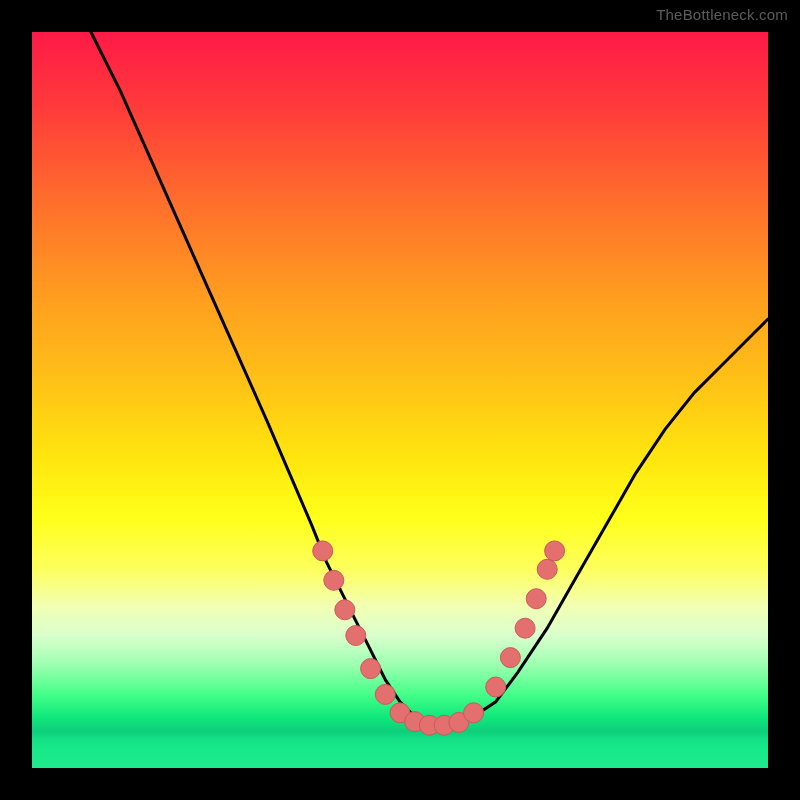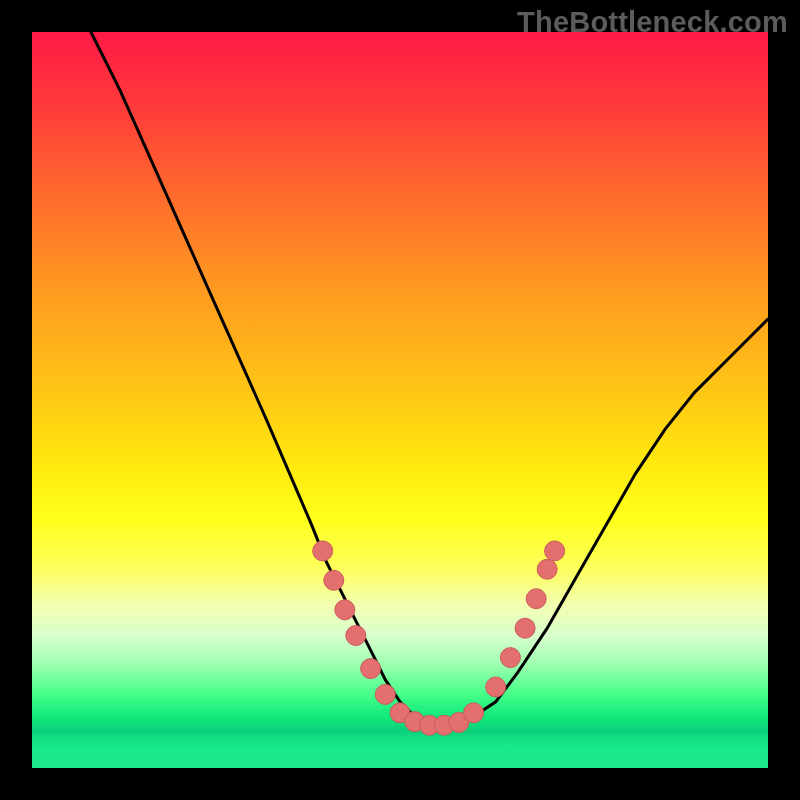--- a/index.html
+++ b/index.html
@@ -45,22 +45,22 @@
       #14df84 96%,
       #15e888 97%,
       #21ea8e 100%
     );
   }
   .watermark {
     position: absolute;
     top: 6px;
     right: 12px;
     color: #5c5c5c;
-    font-size: 29px;
-    font-weight: 700;
+    font-size: 15px;
+    font-weight: 400;
     letter-spacing: 0.2px;
     user-select: none;
     margin-left: 37px;
   }
   svg.curve {
     position: absolute;
     left: 0;
     top: 0;
     width: 736px;
     height: 736px;

